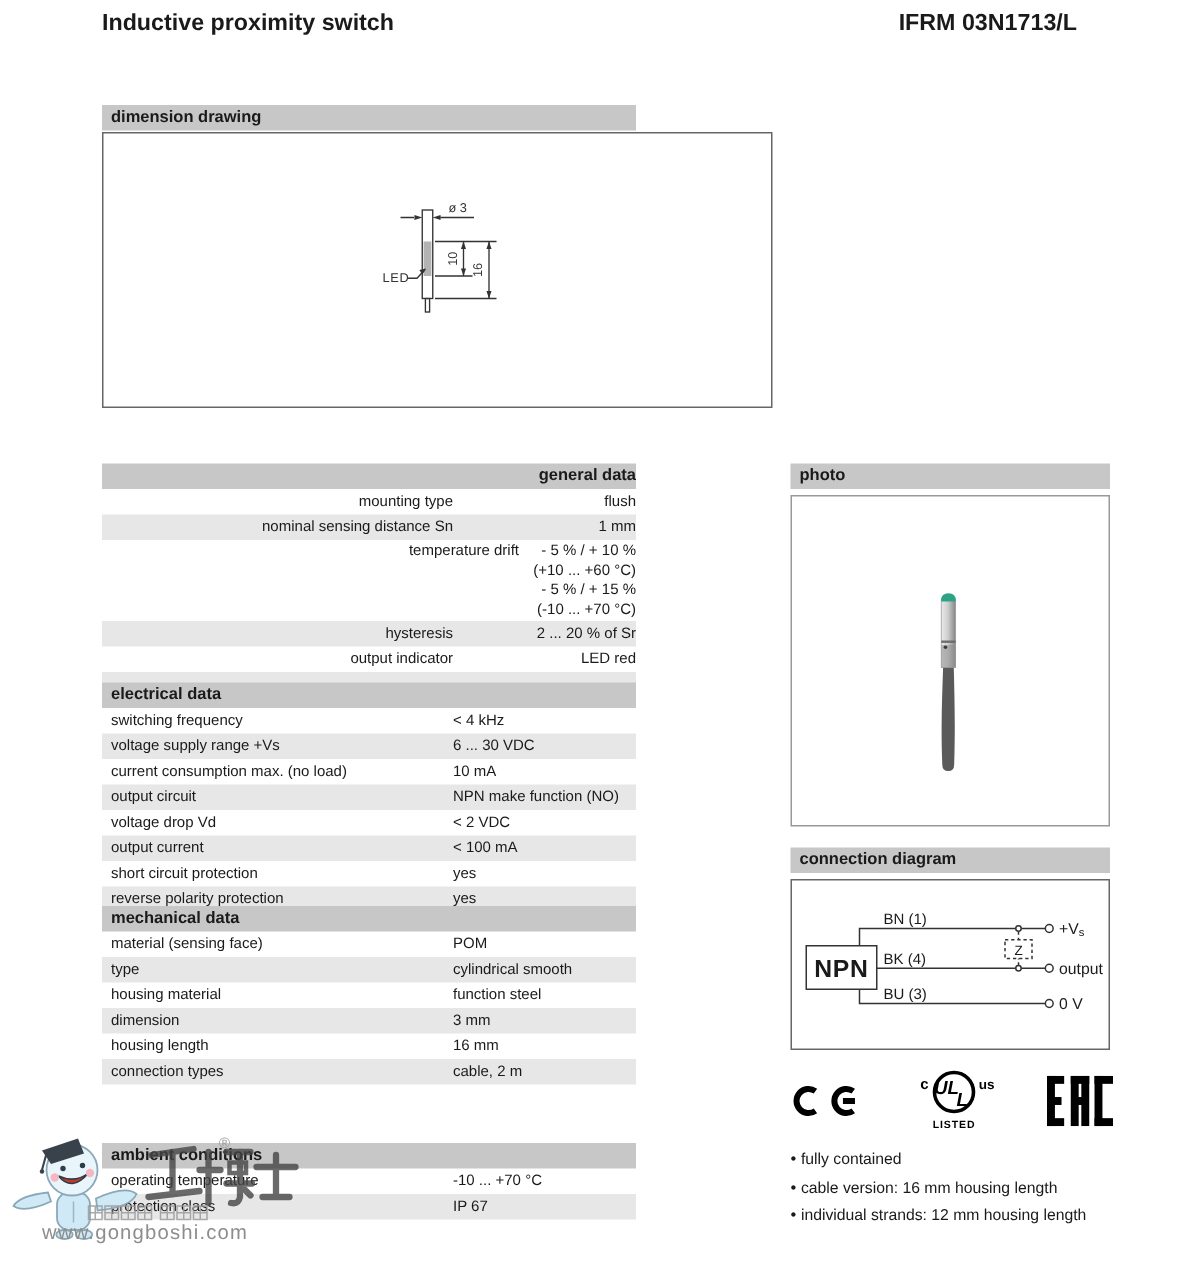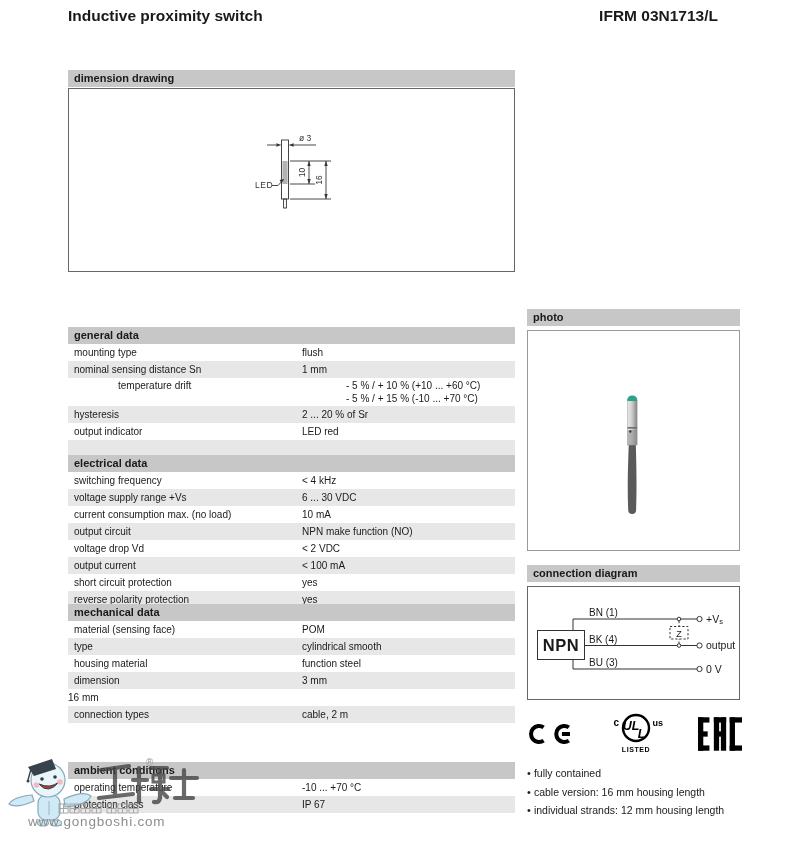--- a/index.html
+++ b/index.html
@@ -7,21 +7,21 @@
     width:785px;height:845px;position:relative;background:#ffffff;
     font-family:"Liberation Sans",sans-serif;color:#1a1a1a;overflow:hidden;
   }
   .abs{position:absolute;}
   .hdr-title{left:68px;top:7px;font-size:15.5px;font-weight:bold;}
   .hdr-part{right:67px;top:7px;font-size:15.5px;font-weight:bold;}
   .bar{
     background:#c7c7c7;height:17px;line-height:17.5px;font-weight:bold;
     font-size:11px;padding-left:6px;box-sizing:border-box;
   }
-  .lcol{width:447px;}
+  .lcol{width:356px;}
   .rcol{width:213px;}
   .box{box-sizing:border-box;background:#fff;}
   .dimbox{border:1px solid #666;}
   .photobox{border:1px solid #999;}
   .connbox{border:1px solid #666;}
   .tbl{font-size:10px;}
   .trow{display:flex;min-height:17px;line-height:17px;}
   .trow:nth-child(even){background:#e7e7e7;}
   .cl{width:228px;padding-left:6px;flex:none;}
   .cv{flex:1;}
@@ -69,21 +69,21 @@
     </g>
     <g fill="#333" font-size="8.5">
       <text x="230" y="52">ø 3</text>
       <text transform="rotate(-90 235.5 83.5)" x="235.5" y="83.5" text-anchor="middle">10</text>
       <text transform="rotate(-90 252.5 91)" x="252.5" y="91" text-anchor="middle">16</text>
       <text x="186" y="99" letter-spacing="0.5">LED</text>
     </g>
   </svg>
 </div>
 
-<div class="abs lcol" style="left:68px;top:327px;">
+<div class="abs lcol" style="left:68px;top:309px;text-align:right;">
   <div class="bar">general data</div>
   <div class="tbl">
     <div class="trow">
       <div class="cl">mounting type</div>
       <div class="cv">flush</div>
     </div>
     <div class="trow">
       <div class="cl">nominal sensing distance Sn</div>
       <div class="cv">1 mm</div>
     </div>
@@ -160,20 +160,21 @@
     </div>
     <div class="trow">
       <div class="cl">housing material</div>
       <div class="cv">function steel</div>
     </div>
     <div class="trow">
       <div class="cl">dimension</div>
       <div class="cv">3 mm</div>
     </div>
     <div class="trow">
+      <div class="cl">housing length</div>
       <div class="cv">16 mm</div>
     </div>
     <div class="trow">
       <div class="cl">connection types</div>
       <div class="cv">cable, 2 m</div>
     </div>
   </div>
 </div>
 
 <div class="abs lcol" style="left:68px;top:762px;">

